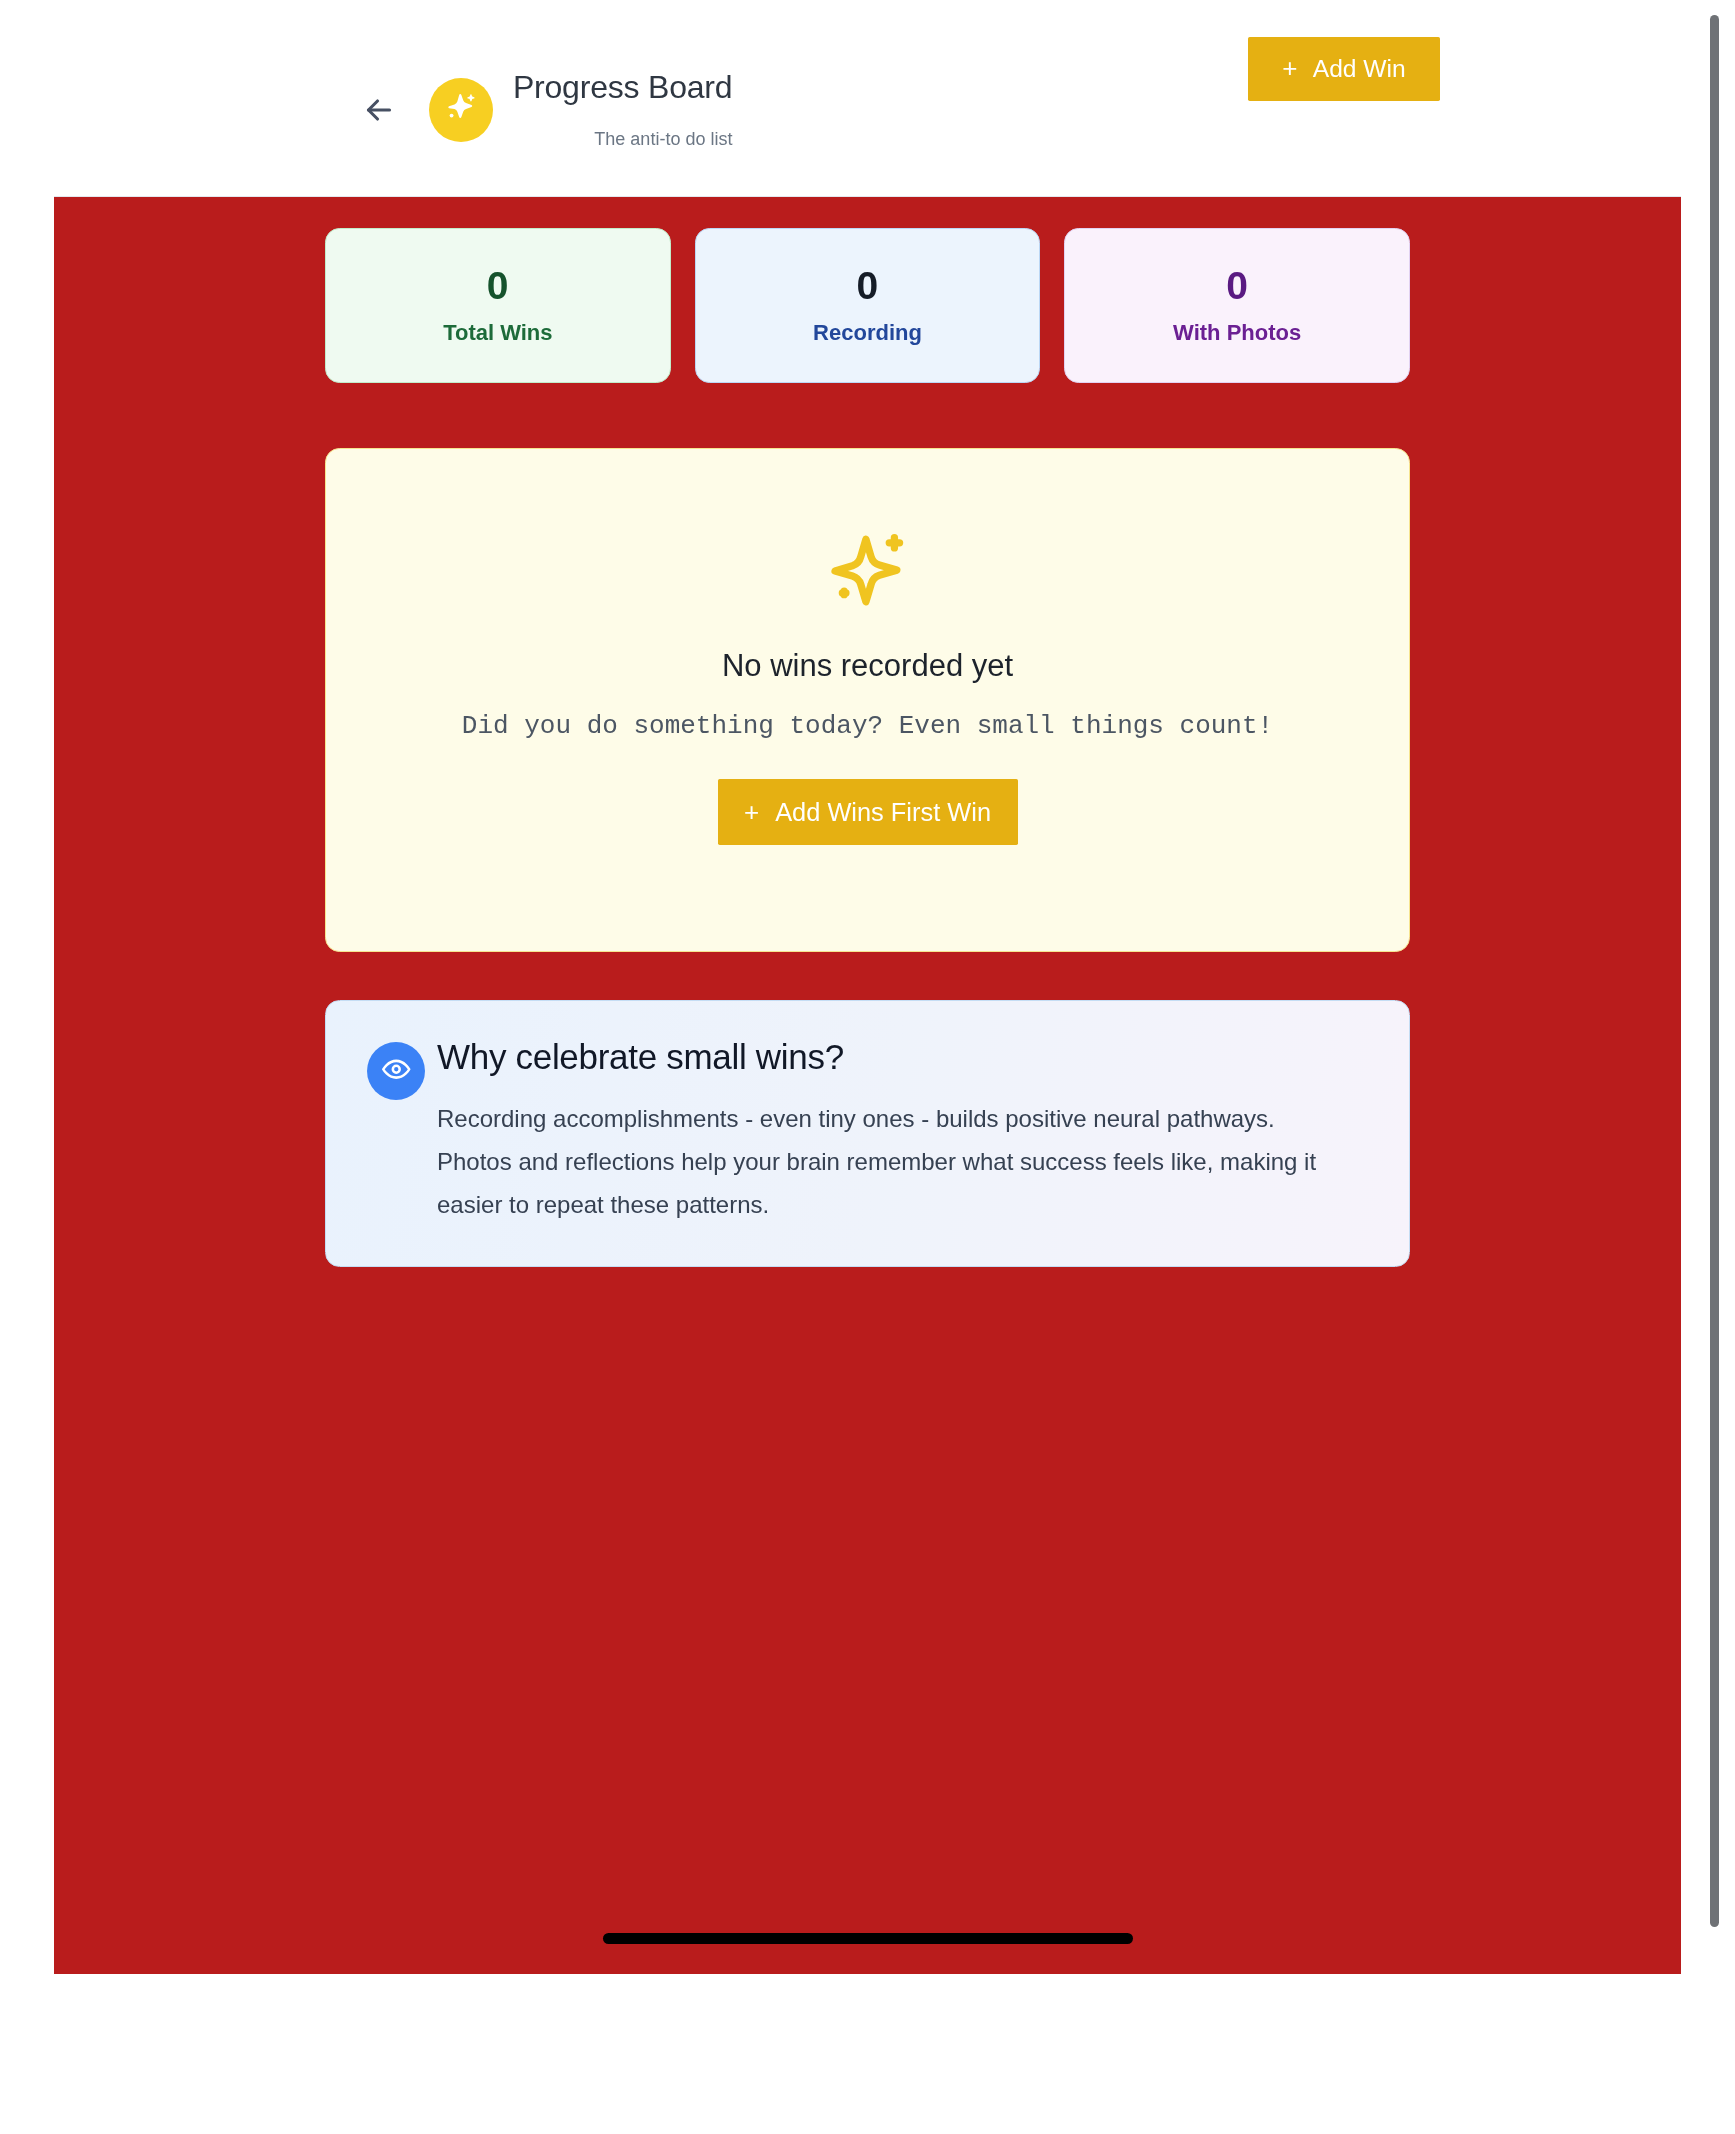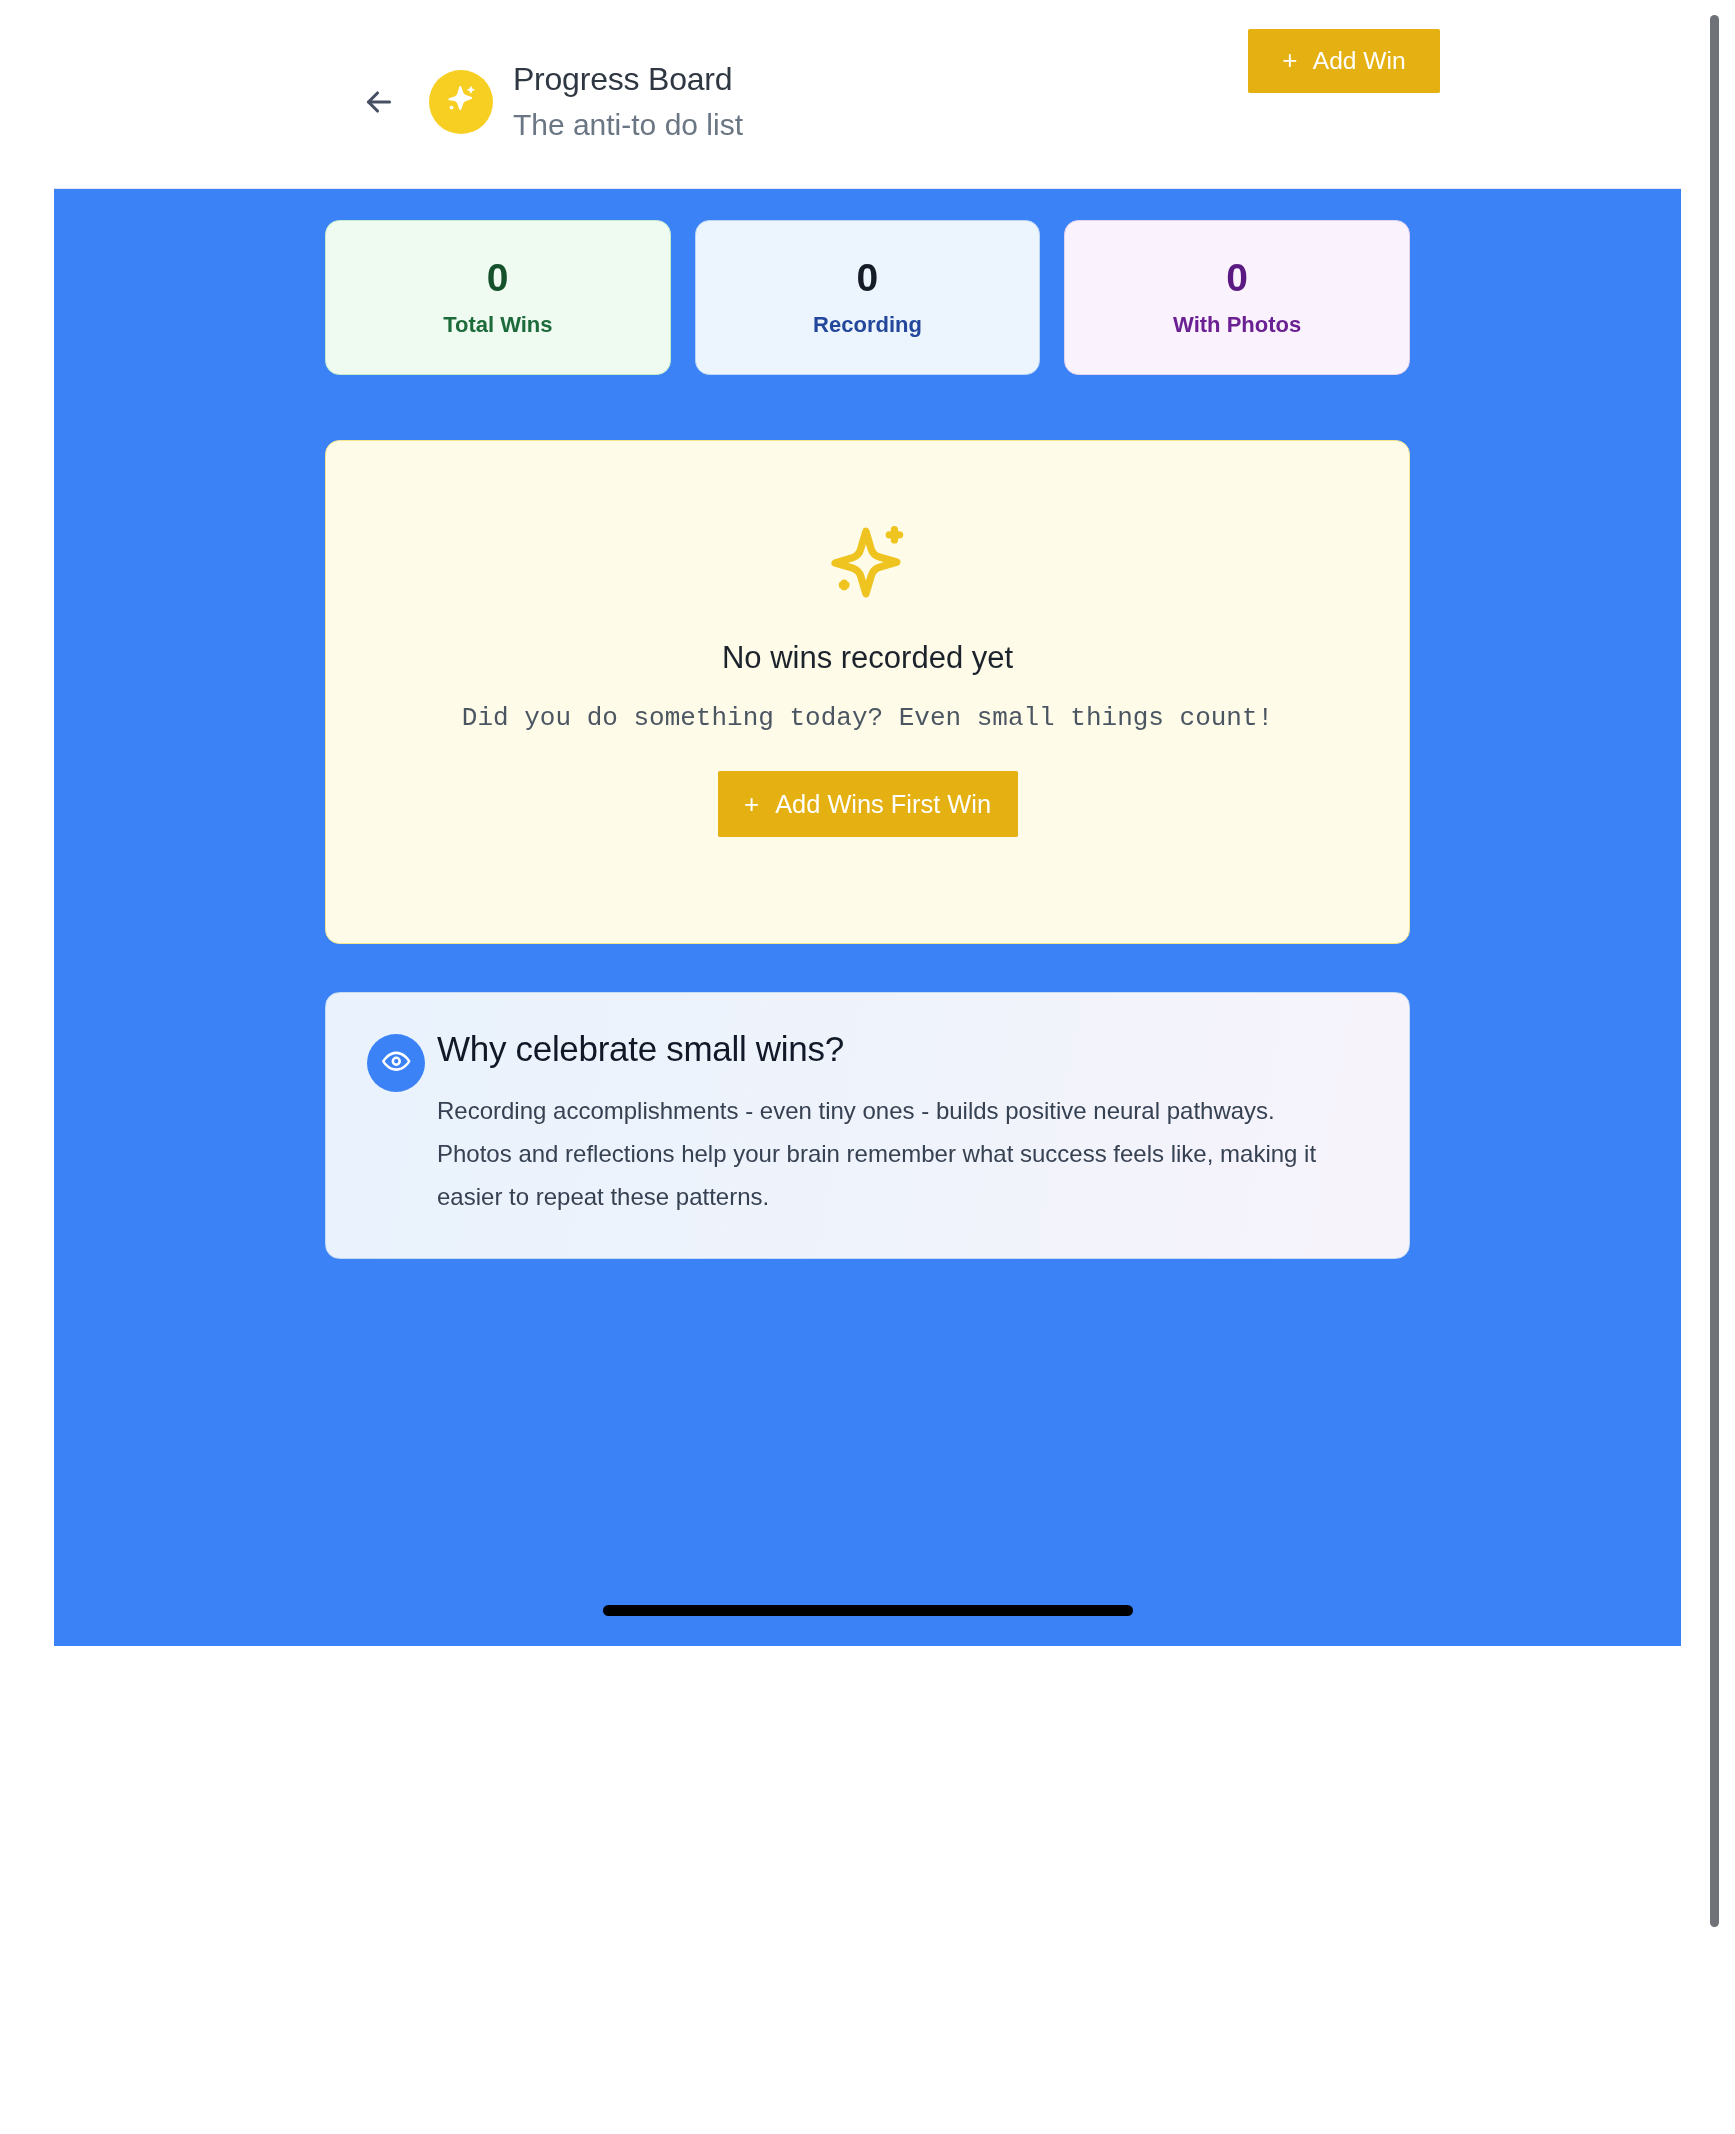--- a/index.html
+++ b/index.html
@@ -19,24 +19,24 @@
   .viewport {
     position: absolute;
     left: 0; top: 0;
     width: 1736px;
     height: 2134px;
     background: #ffffff;
   }
   .app {
     position: absolute;
     left: 54px;
-    top: 0;
+    top: 8px;
     width: 1627px;
-    height: 1646px;
-    background: #3b82f6;
+    height: 1966px;
+    background: #b91c1c;
     overflow: hidden;
   }
 
   
   .scrollbar-track {
     position: absolute;
     right: 6.8px;
     top: 0;
     width: 17px;
     height: 2134px;
@@ -103,25 +103,26 @@
     justify-content: center;
   }
   .brand-title {
     font-size: 32px;
     line-height: 1.18;
     color: #2f3742;
     font-weight: 400;
     letter-spacing: -0.2px;
   }
   .brand-sub {
-    font-size: 30px;
+    font-size: 18px;
     line-height: 1.3;
     color: #6b7684;
-    margin-top: 6px;
+    margin-top: 21px;
     font-weight: 400;
+    text-align: right;
   }
 
   .add-win-btn {
     position: absolute;
     left: 1194px;
     top: 29px;
     width: 192px;
     height: 64px;
     background: #e5b012;
     color: #ffffff;

